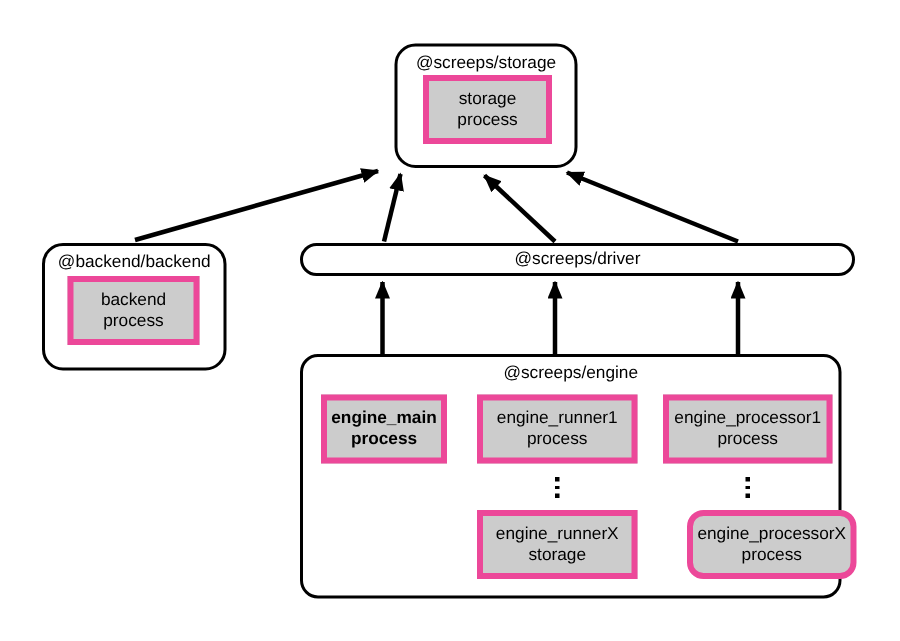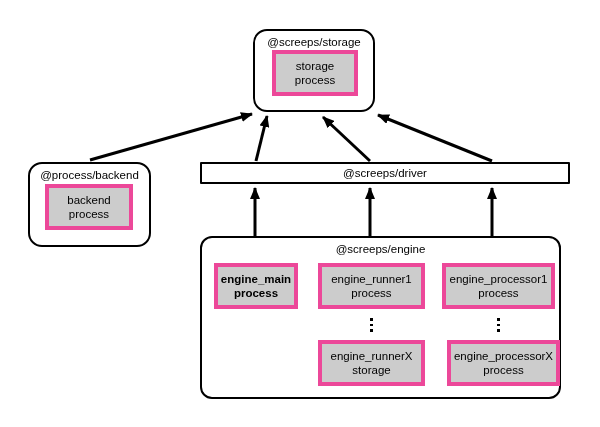--- a/index.html
+++ b/index.html
@@ -45,36 +45,36 @@
     border: 4px solid #ec4899;
     display: flex;
     align-items: center;
     justify-content: center;
     text-align: center;
     font-size: 11.5px;
     line-height: 14px;
     color: #000000;
     white-space: pre-line;
   }
-  .node-storage { left: 253px; top: 29px;  width: 122px; height: 83px;  border-radius: 14px; }
+  .node-storage { left: 263px; top: 29px;  width: 122px; height: 83px;  border-radius: 14px; }
   .node-backend { left: 28px;  top: 162px; width: 123px; height: 85px;  border-radius: 14px; }
-  .node-driver  { left: 200px; top: 162px; width: 370px; height: 22px;  border-radius: 1px;
+  .node-driver  { left: 200px; top: 162px; width: 370px; height: 22px;  border-radius: 11px;
                   display: flex; align-items: center; justify-content: center; }
   .node-driver .pill-label {
     font-size: 11.5px; color: #000000; white-space: nowrap;
   }
   .node-engine  { left: 200px; top: 236px; width: 361px; height: 163px; border-radius: 12px; }
 
   .proc-storage    { left: 17px;  top: 19px;  width: 86px;  height: 46px; }
   .proc-backend    { left: 15px;  top: 20px;  width: 88px;  height: 46px; }
   .proc-main       { left: 12px;  top: 25px;  width: 84px;  height: 46px; font-weight: bold; }
   .proc-runner1    { left: 116px; top: 25px;  width: 107px; height: 46px; }
   .proc-processor1 { left: 240px; top: 25px;  width: 113px; height: 46px; }
   .proc-runnerX    { left: 116px; top: 102px; width: 107px; height: 46px; }
-  .proc-processorX { left: 245px; top: 102px; width: 113px; height: 46px; }
+  .proc-processorX { left: 256px; top: 102px; width: 113px; height: 46px; border-radius: 11px; }
 
   .vdots {
     position: absolute;
     display: flex;
     flex-direction: column;
     align-items: center;
     justify-content: center;
     gap: 3px;
     height: 20px;
   }
@@ -106,21 +106,21 @@
     <line x1="492" y1="236" x2="492" y2="188" stroke="#000000" stroke-width="3" marker-end="url(#ah)"></line>
   </svg>
 
   <div class="node node-storage">
     <div class="node-title">@screeps/storage</div>
     <div class="process proc-storage">storage
 process</div>
   </div>
 
   <div class="node node-backend">
-    <div class="node-title">@process/backend</div>
+    <div class="node-title">@backend/backend</div>
     <div class="process proc-backend">backend
 process</div>
   </div>
 
   <div class="node node-driver">
     <span class="pill-label">@screeps/driver</span>
   </div>
 
   <div class="node node-engine">
     <div class="node-title">@screeps/engine</div>

